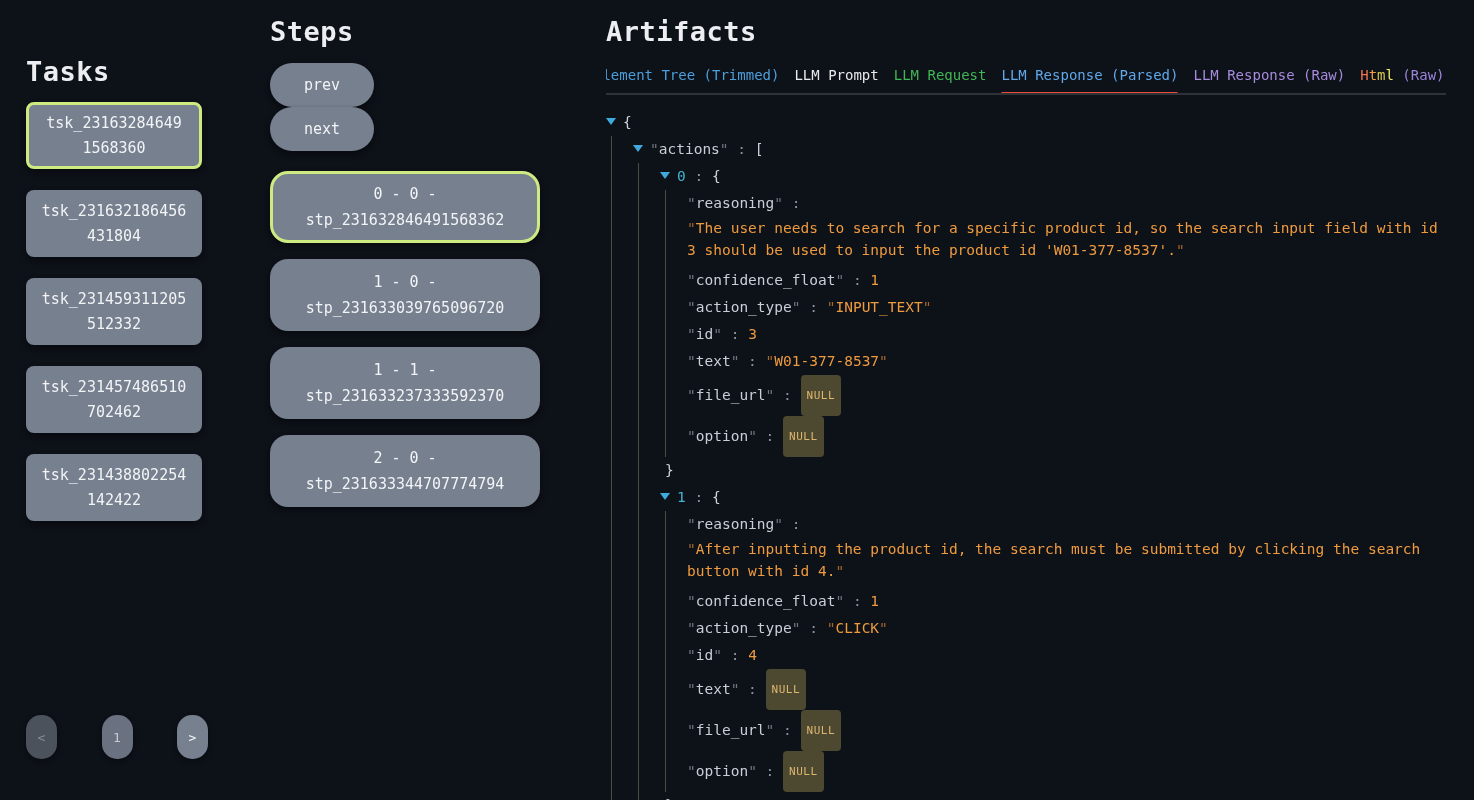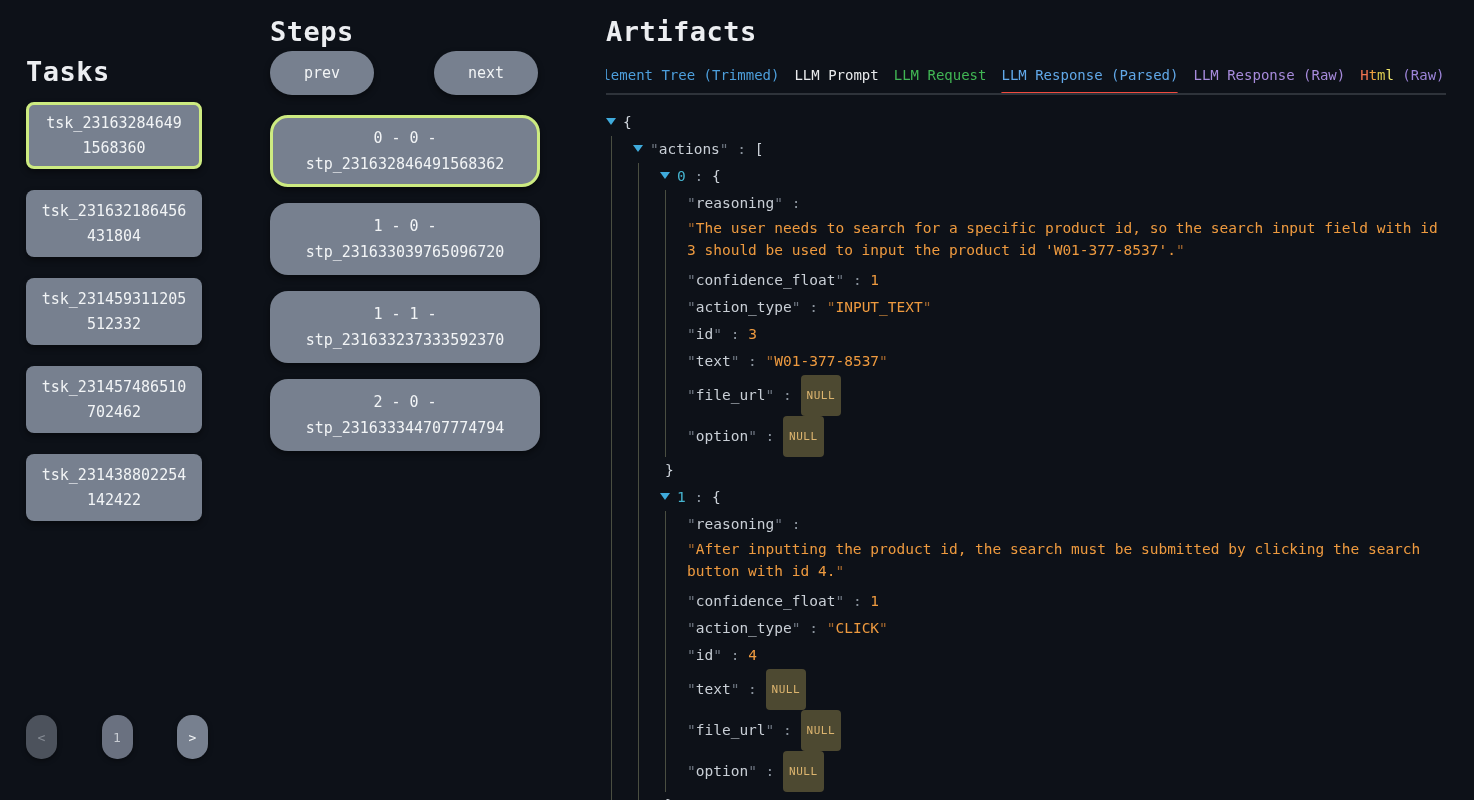--- a/index.html
+++ b/index.html
@@ -61,22 +61,22 @@
   .pg{
     width:31px;height:44px;border:0;border-radius:15px;
     font-family:inherit;font-size:13px;cursor:pointer;
     box-shadow:0 2px 5px rgba(0,0,0,.4);
   }
   .pg.prev{background:#4c525c;color:#868c95;}
   .pg.num{background:#6a7180;color:#c8ccd2;}
   .pg.next{background:var(--btn);color:var(--btn-text);}
   
   .steps-panel{position:absolute;left:270px;top:0;width:270px;}
-  .steps-panel h1.panel-title{margin-bottom:0;}
-  .step-nav{display:flex;justify-content:space-between;width:268px;}
+  .steps-panel h1.panel-title{margin-bottom:12px;}
+  .step-nav{display:flex;justify-content:space-between;width:268px;flex-direction:column;}
   .nav-btn{
     width:104px;height:44px;border:0;border-radius:22px;
     background:var(--btn);color:var(--btn-text);
     font-family:inherit;font-size:15px;cursor:pointer;
     box-shadow:0 3px 6px rgba(0,0,0,.45);
   }
   .step-list{margin-top:20px;}
   .step-btn{
     width:270px;height:72px;
     margin-bottom:16px;

